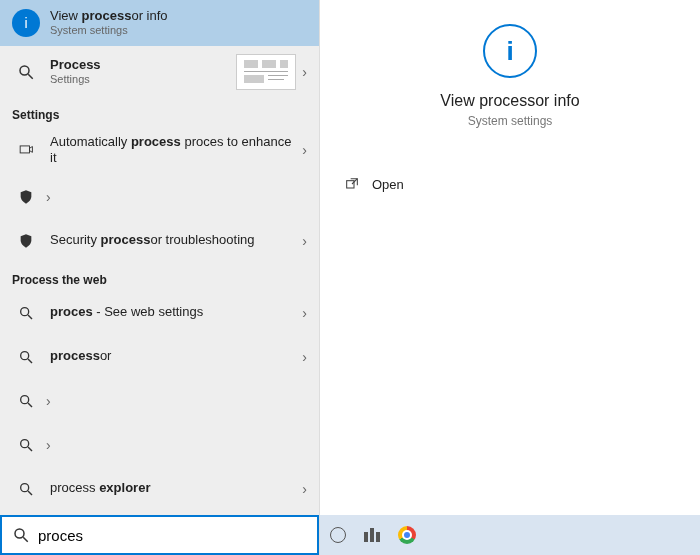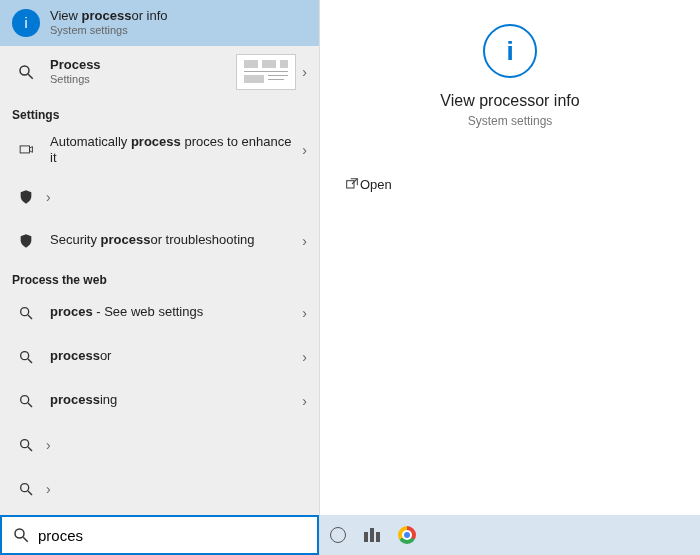--- a/index.html
+++ b/index.html
@@ -19,21 +19,21 @@
     .thumb svg { width: 52px; height: 30px; }
     .search-box { display: flex; align-items: center; border: 2px solid #0078d4; background: #fff; height: 40px; padding: 0 10px; }
     .search-box .mag { width: 18px; height: 18px; }
     .search-box input { flex: 1; border: none; outline: none; font-size: 15px; margin-left: 8px; font-family: inherit; }
     @keyframes blink { 50% { opacity: 0; } }
     .right-panel { flex: 1; height: 100%; display: flex; flex-direction: column; background: #fff; }
     .preview { flex: 1; padding-top: 24px; }
     .info-ring { width: 54px; height: 54px; border: 2px solid #0078d4; border-radius: 50%; margin: 0 auto 14px; display: flex; align-items: center; justify-content: center; color: #0078d4; font-family: Georgia, serif; font-size: 26px; font-weight: bold; }
     .preview-title { text-align: center; font-size: 16px; color: #222; }
     .preview-sub { text-align: center; font-size: 12px; color: #777; margin-top: 4px; }
-    .open-row { display: flex; align-items: center; margin: 48px 0 0 24px; cursor: pointer; font-size: 13px; color: #222; }
+    .open-row { display: flex; align-items: center; gap: 12px; margin: 48px 0 0 24px; cursor: pointer; font-size: 13px; color: #222; }
     .open-row .open-ico { width: 16px; height: 16px; }
     .taskbar { height: 40px; background: #d9e4f1; display: flex; align-items: center; padding: 0 10px; gap: 18px; }
     .taskbar .cortana { width: 16px; height: 16px; border: 1.5px solid #555; border-radius: 50%; }
     .taskbar .taskview { display: flex; gap: 2px; align-items: flex-end; }
     .taskbar .taskview span { width: 4px; background: #555; }
     .taskbar .chrome-dot { width: 18px; height: 18px; border-radius: 50%; background: conic-gradient(#ea4335 0 120deg, #34a853 120deg 240deg, #fbbc05 240deg 360deg); position: relative; }
     .taskbar .chrome-dot::after { content: ""; position: absolute; inset: 4px; background: #fff; border-radius: 50%; }
     .taskbar .chrome-dot::before { content: ""; position: absolute; inset: 6px; background: #4285f4; border-radius: 50%; z-index: 1; }
     strong { font-weight: 600; }
   </style>
@@ -135,39 +135,39 @@
             <div class="txt"><span></span><strong>process</strong><span>or</span></div>
             <div class="chev">›</div>
           </div>
           <div class="result-item">
             <div class="ico">
               <svg viewBox="0 0 24 24" width="16" height="16" stroke="#333" stroke-width="2" fill="none">
                 <circle cx="10" cy="10" r="6"></circle>
                 <line x1="15" y1="15" x2="21" y2="21"></line>
               </svg>
             </div>
-            <div class="txt"><span></span><strong>process</strong><span>ing</span></div>
-            <div class="chev">›</div>
-          </div>
-          <div class="result-item">
-            <div class="ico">
-              <svg viewBox="0 0 24 24" width="16" height="16" stroke="#333" stroke-width="2" fill="none">
-                <circle cx="10" cy="10" r="6"></circle>
-                <line x1="15" y1="15" x2="21" y2="21"></line>
-              </svg>
-            </div>
-            <div class="chev">›</div>
-          </div>
-          <div class="result-item">
-            <div class="ico">
-              <svg viewBox="0 0 24 24" width="16" height="16" stroke="#333" stroke-width="2" fill="none">
-                <circle cx="10" cy="10" r="6"></circle>
-                <line x1="15" y1="15" x2="21" y2="21"></line>
-              </svg>
-            </div>
+            <div class="chev">›</div>
+          </div>
+          <div class="result-item">
+            <div class="ico">
+              <svg viewBox="0 0 24 24" width="16" height="16" stroke="#333" stroke-width="2" fill="none">
+                <circle cx="10" cy="10" r="6"></circle>
+                <line x1="15" y1="15" x2="21" y2="21"></line>
+              </svg>
+            </div>
+            <div class="chev">›</div>
+          </div>
+          <div class="result-item">
+            <div class="ico">
+              <svg viewBox="0 0 24 24" width="16" height="16" stroke="#333" stroke-width="2" fill="none">
+                <circle cx="10" cy="10" r="6"></circle>
+                <line x1="15" y1="15" x2="21" y2="21"></line>
+              </svg>
+            </div>
+            <div class="txt"><span>process </span><strong>explorer</strong><span></span></div>
             <div class="chev">›</div>
           </div>
           <div class="result-item"></div>
         </div>
     </div>
 
     <div class="search-box">
       <svg class="mag" viewBox="0 0 24 24" stroke="#333" stroke-width="2" fill="none">
           <circle cx="10" cy="10" r="6"></circle>
           <line x1="15" y1="15" x2="21" y2="21"></line>

